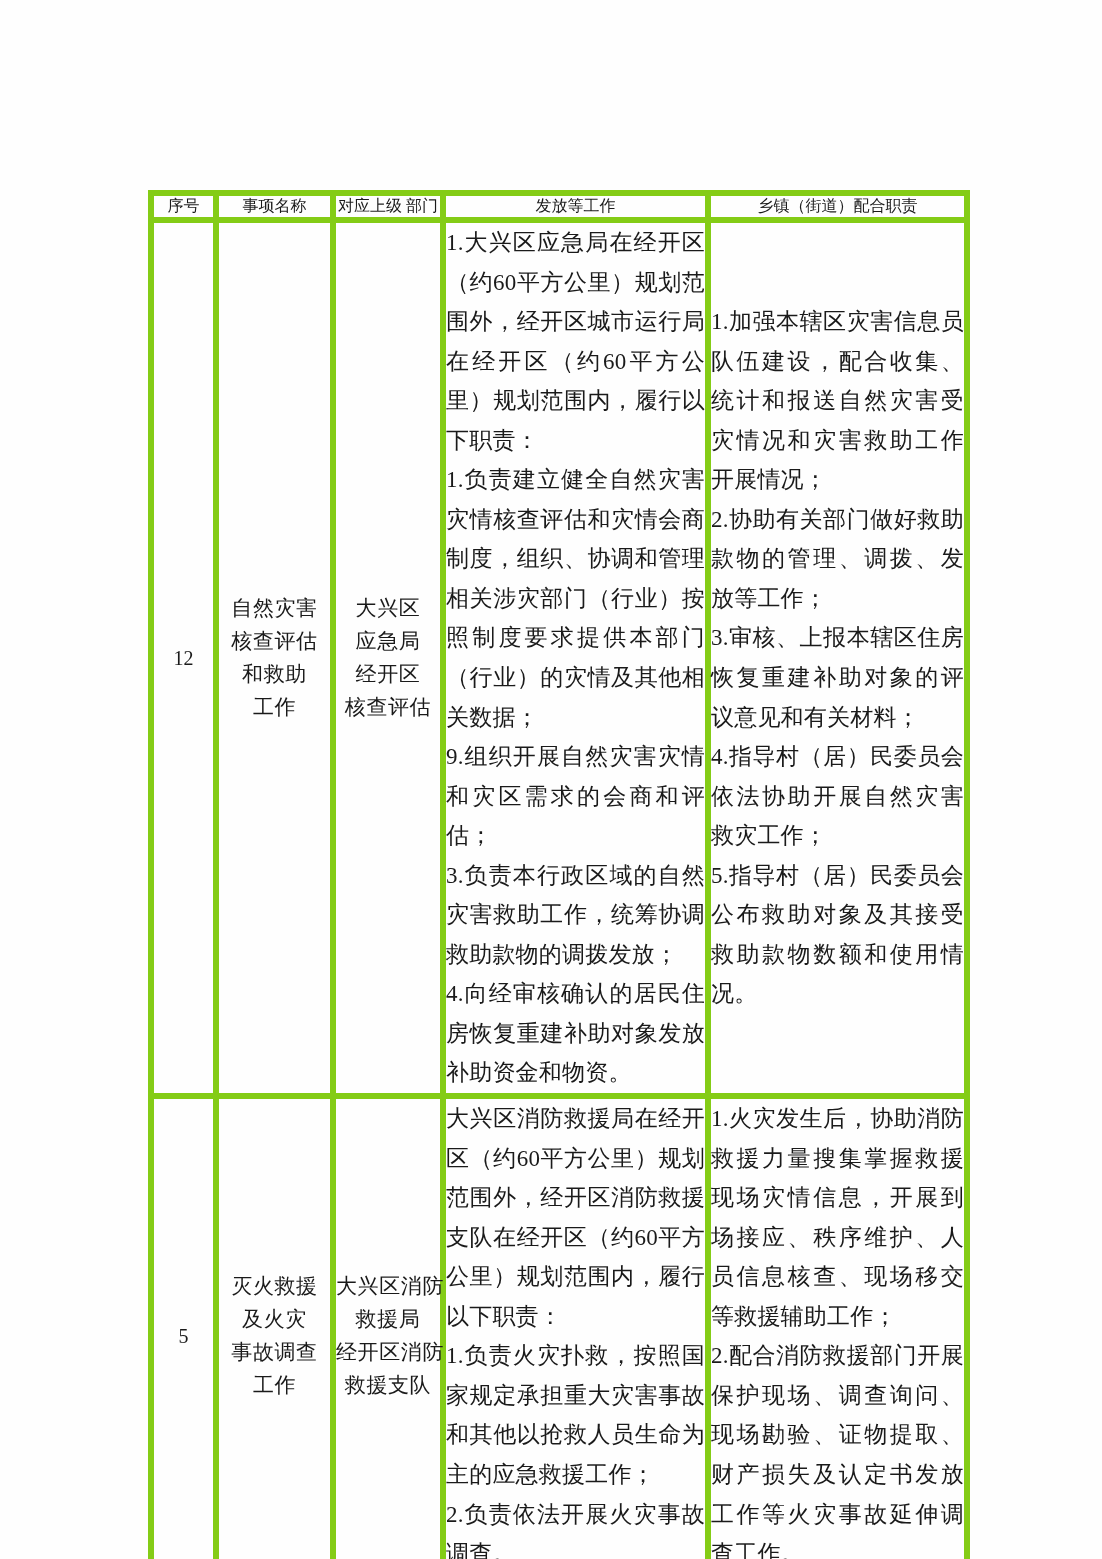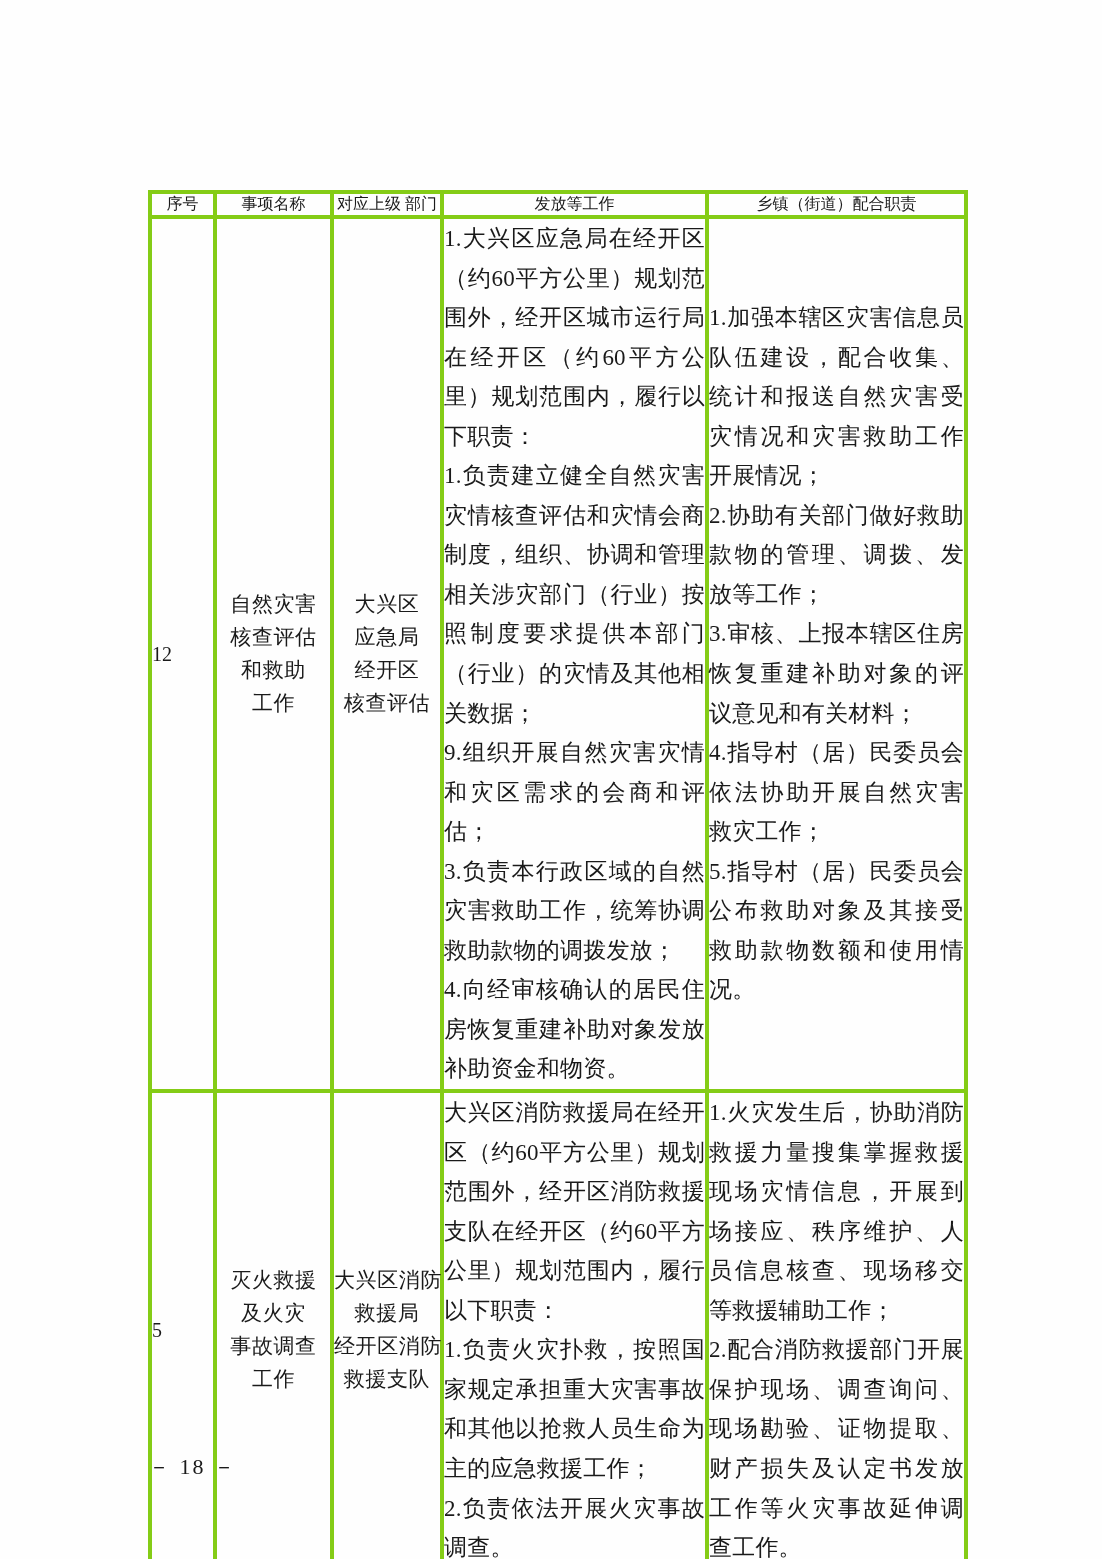--- a/index.html
+++ b/index.html
@@ -29,36 +29,36 @@
   .doc-table {
     position: absolute;
     left: 148px;
     top: 190px;
     width: 816px;
     border-collapse: collapse;
     table-layout: fixed;
   }
   .doc-table td,
   .doc-table th {
-    border: 4px solid #84cc16;
+    border: 6px solid #84cc16;
     padding: 0;
     vertical-align: middle;
     font-weight: normal;
   }
 
   
   .col-seq      { width: 65px; }
   .col-item     { width: 117px; }
   .col-dept     { width: 110px; }
   .col-duty     { width: 265px; }
   .col-coop     { width: 259px; }
 
   
   .cell-seq {
-    text-align: left;
+    text-align: center;
     font-size: 20px;
     font-family: "Liberation Serif", "DejaVu Serif", serif;
   }
   .cell-center {
     text-align: center;
     font-size: 21px;
     line-height: 1.58;
     letter-spacing: 0.6px;
     padding: 4px 4px;
   }
@@ -172,15 +172,14 @@
             <p>2.负责依法开展火灾事故调查。</p>
           </td>
         <td class="cell-body">
             <p>1.火灾发生后，协助消防救援力量搜集掌握救援现场灾情信息，开展到场接应、秩序维护、人员信息核查、现场移交等救援辅助工作；</p>
             <p>2.配合消防救援部门开展保护现场、调查询问、现场勘验、证物提取、财产损失及认定书发放工作等火灾事故延伸调查工作。</p>
           </td>
       </tr>
     </tbody>
   </table>
 
-  <div class="page-footer">－ 18 －</div>
 
 </div>
 
 </body></html>

